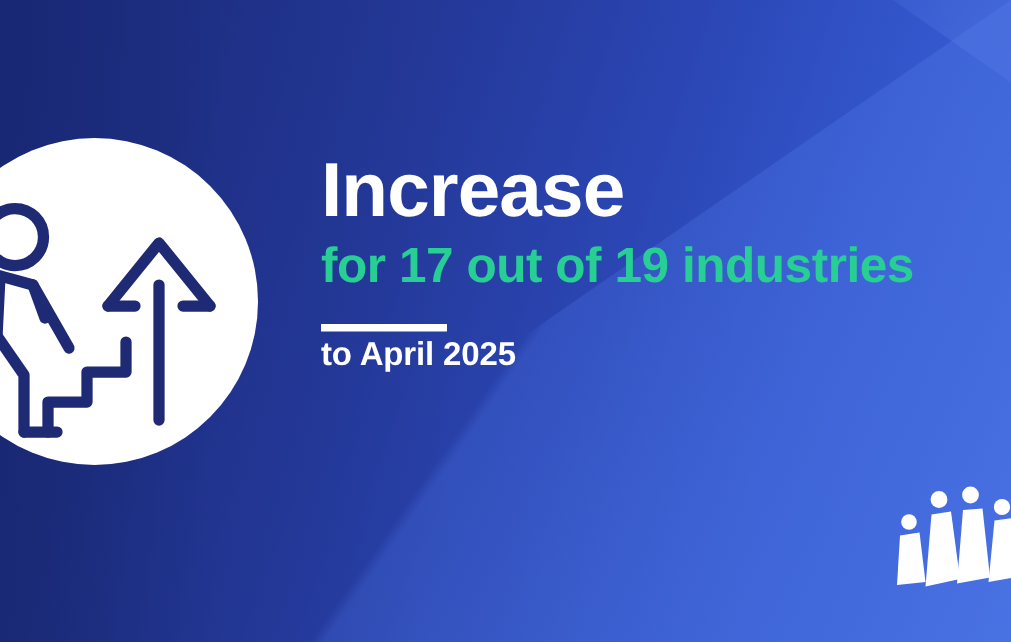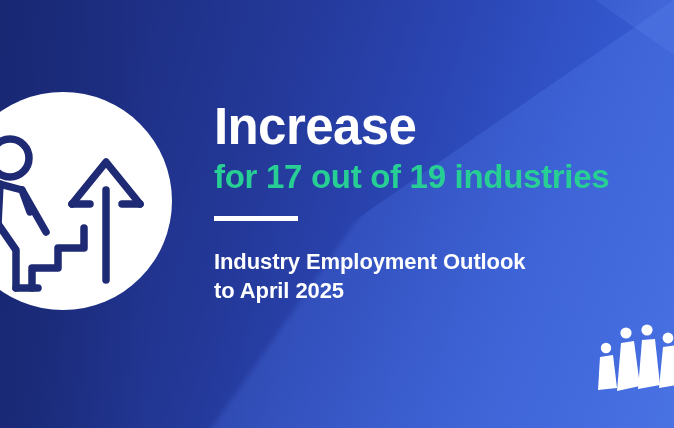--- a/index.html
+++ b/index.html
@@ -193,21 +193,20 @@
 
         <path d="M118 112 L136 112 M168 112 L186 112"></path>
       </g>
     </svg>
   </div>
 
   <div class="text-block">
     <div class="headline">Increase</div>
     <div class="subhead">for 17 out of 19 industries</div>
     <div class="divider"></div>
-    <div class="deck">Industry Employment Outlook</div>
     <div class="deck" style="margin-top:0">to April 2025</div>
   </div>
 
   <div class="brandmark">
     <svg viewBox="0 0 92 78" xmlns="http://www.w3.org/2000/svg" aria-hidden="true">
       <g fill="#FFFFFF">
 
         <circle cx="16" cy="26" r="5.2"></circle>
         <path d="M10 35 L23 33 L27 66 L8 68 Z"></path>
 

